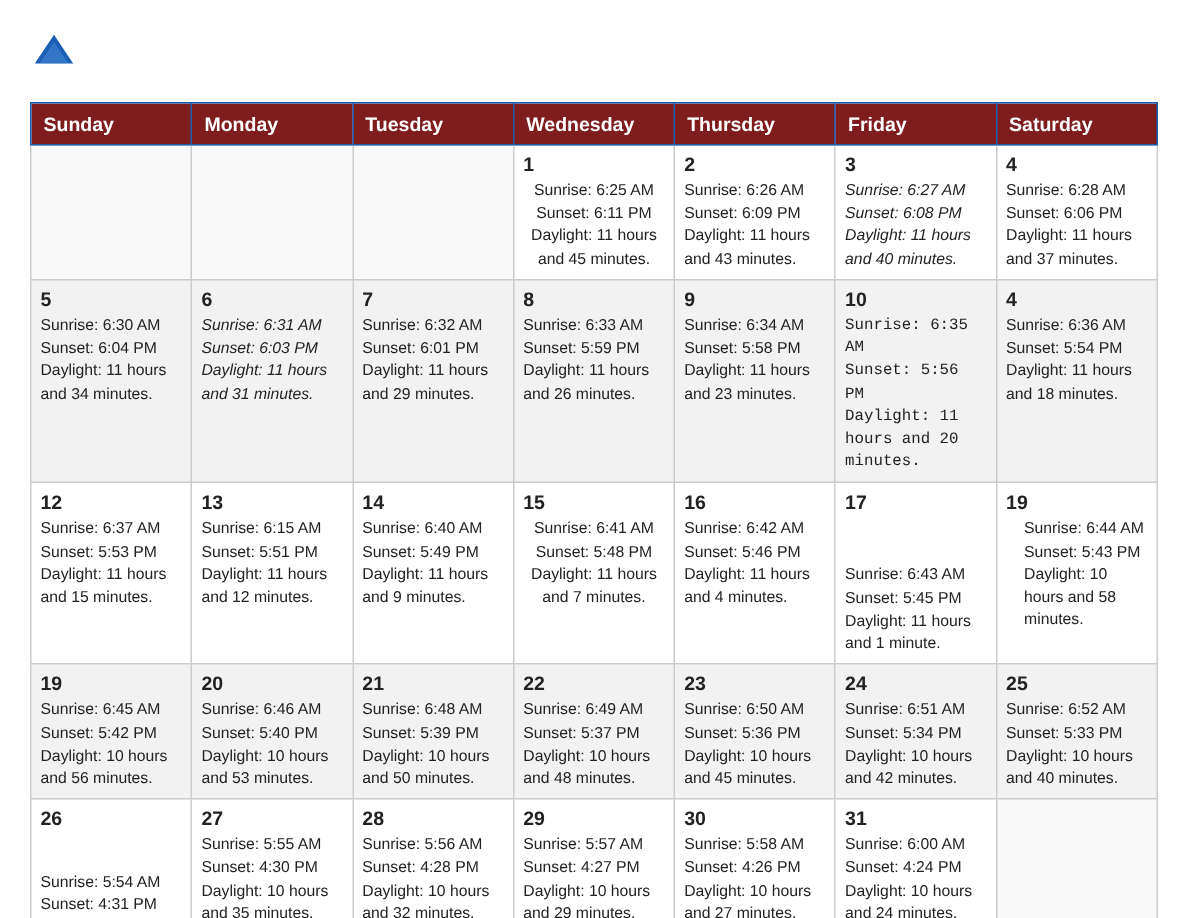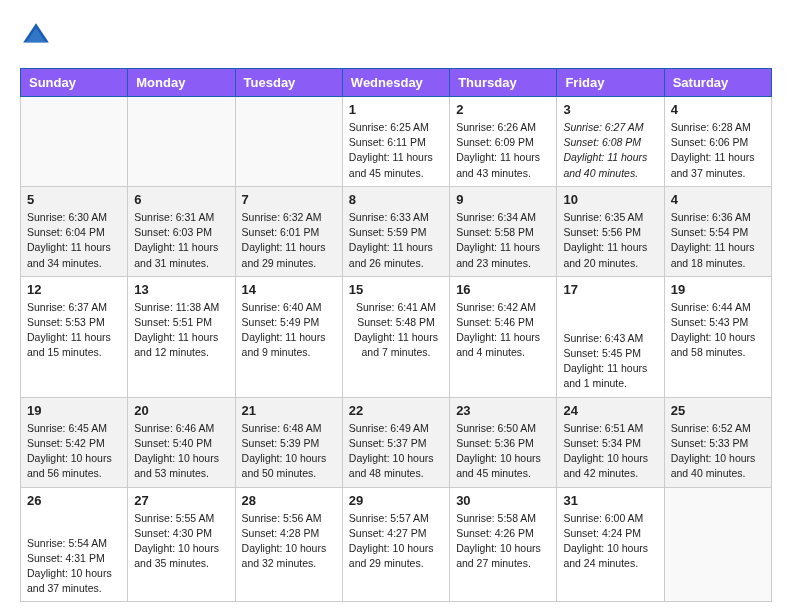--- a/index.html
+++ b/index.html
@@ -44,21 +44,21 @@
       font-size: 16px;
       font-weight: normal;
       color: #444;
     }
     .calendar {
       width: 100%;
       border-collapse: collapse;
       border: 1px solid #ccc;
     }
     .calendar th {
-      background-color: #8b5cf6;
+      background-color: #7f1d1d;
       color: #fff;
       text-align: left;
       padding: 6px 8px;
       font-size: 13px;
       border: 1px solid #1a5fb4;
     }
     .calendar td {
       vertical-align: top;
       padding: 5px 6px;
       border: 1px solid #ccc;
@@ -118,21 +118,21 @@
         <th>Saturday</th>
       </tr>
   </thead>
   <tbody id="calendar-body">
   <tr>
         <td class="empty"></td>
         <td class="empty"></td>
         <td class="empty"></td>
         <td>
           <span class="day-num">1</span>
-          <div class="day-info" style="white-space: pre-line;">Sunrise: 6:25 AM
+          <div class="day-info" style="white-space: pre-line; text-align: center;">Sunrise: 6:25 AM
 Sunset: 6:11 PM
 Daylight: 11 hours and 45 minutes.</div>
         </td>
         <td>
           <span class="day-num">2</span>
           <div class="day-info" style="white-space: pre-line;">Sunrise: 6:26 AM
 Sunset: 6:09 PM
 Daylight: 11 hours and 43 minutes.</div>
         </td>
         <td>
@@ -150,21 +150,21 @@
       </tr>
       <tr class="row-shade">
         <td>
           <span class="day-num">5</span>
           <div class="day-info" style="white-space: pre-line;">Sunrise: 6:30 AM
 Sunset: 6:04 PM
 Daylight: 11 hours and 34 minutes.</div>
         </td>
         <td>
           <span class="day-num">6</span>
-          <div class="day-info" style="white-space: pre-line;">Sunrise: 6:31 AM
+          <div class="day-info" style="white-space: pre-line; font-style: italic;">Sunrise: 6:31 AM
 Sunset: 6:03 PM
 Daylight: 11 hours and 31 minutes.</div>
         </td>
         <td>
           <span class="day-num">7</span>
           <div class="day-info" style="white-space: pre-line;">Sunrise: 6:32 AM
 Sunset: 6:01 PM
 Daylight: 11 hours and 29 minutes.</div>
         </td>
         <td>
@@ -174,41 +174,41 @@
 Daylight: 11 hours and 26 minutes.</div>
         </td>
         <td>
           <span class="day-num">9</span>
           <div class="day-info" style="white-space: pre-line;">Sunrise: 6:34 AM
 Sunset: 5:58 PM
 Daylight: 11 hours and 23 minutes.</div>
         </td>
         <td>
           <span class="day-num">10</span>
-          <div class="day-info" style="white-space: pre-line;">Sunrise: 6:35 AM
+          <div class="day-info" style="white-space: pre-line; font-family: Liberation Mono, monospace;">Sunrise: 6:35 AM
 Sunset: 5:56 PM
 Daylight: 11 hours and 20 minutes.</div>
         </td>
         <td>
           <span class="day-num">4</span>
           <div class="day-info" style="white-space: pre-line;">Sunrise: 6:36 AM
 Sunset: 5:54 PM
 Daylight: 11 hours and 18 minutes.</div>
         </td>
       </tr>
       <tr>
         <td>
           <span class="day-num">12</span>
           <div class="day-info" style="white-space: pre-line;">Sunrise: 6:37 AM
 Sunset: 5:53 PM
 Daylight: 11 hours and 15 minutes.</div>
         </td>
         <td>
           <span class="day-num">13</span>
-          <div class="day-info" style="white-space: pre-line;">Sunrise: 11:38 AM
+          <div class="day-info" style="white-space: pre-line;">Sunrise: 6:15 AM
 Sunset: 5:51 PM
 Daylight: 11 hours and 12 minutes.</div>
         </td>
         <td>
           <span class="day-num">14</span>
           <div class="day-info" style="white-space: pre-line;">Sunrise: 6:40 AM
 Sunset: 5:49 PM
 Daylight: 11 hours and 9 minutes.</div>
         </td>
         <td>
@@ -224,21 +224,21 @@
 Daylight: 11 hours and 4 minutes.</div>
         </td>
         <td>
           <span class="day-num">17</span>
           <div class="day-info" style="white-space: pre-line; margin-top: 34px;">Sunrise: 6:43 AM
 Sunset: 5:45 PM
 Daylight: 11 hours and 1 minute.</div>
         </td>
         <td>
           <span class="day-num">19</span>
-          <div class="day-info" style="white-space: pre-line;">Sunrise: 6:44 AM
+          <div class="day-info" style="white-space: pre-line; margin-left: 12px;">Sunrise: 6:44 AM
 Sunset: 5:43 PM
 Daylight: 10 hours and 58 minutes.</div>
         </td>
       </tr>
       <tr class="row-shade">
         <td>
           <span class="day-num">19</span>
           <div class="day-info" style="white-space: pre-line;">Sunrise: 6:45 AM
 Sunset: 5:42 PM
 Daylight: 10 hours and 56 minutes.</div>

